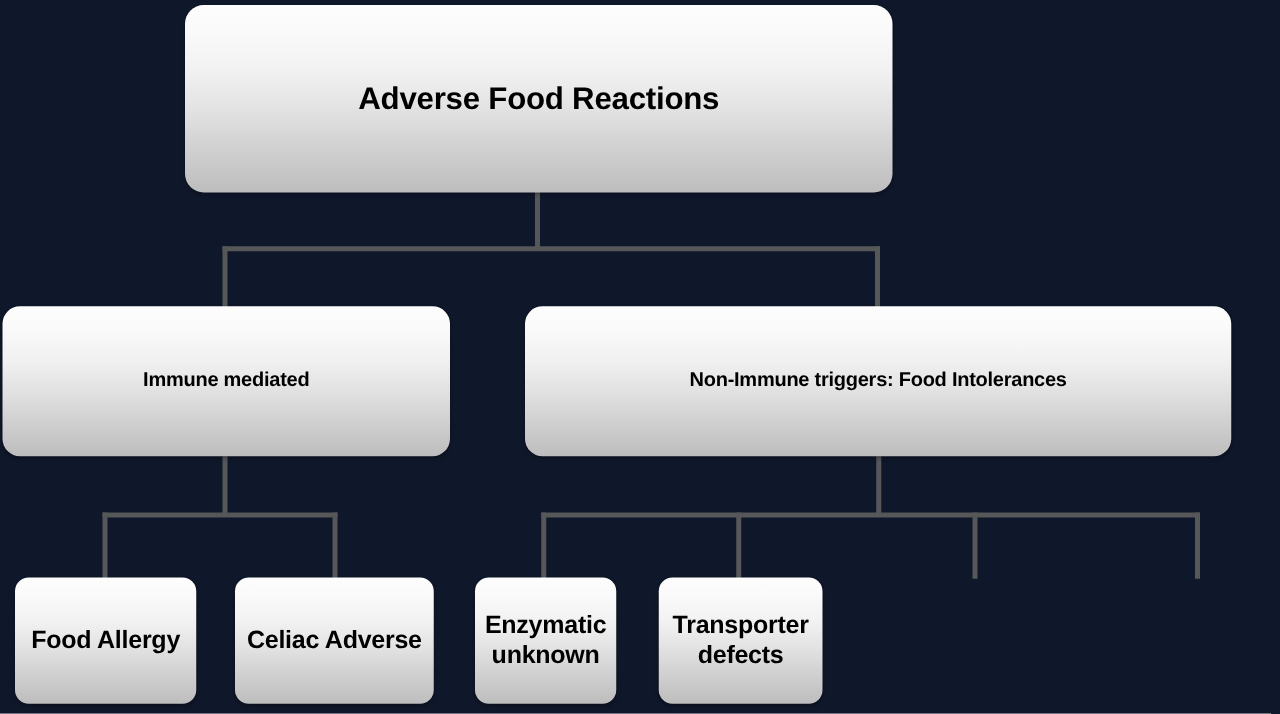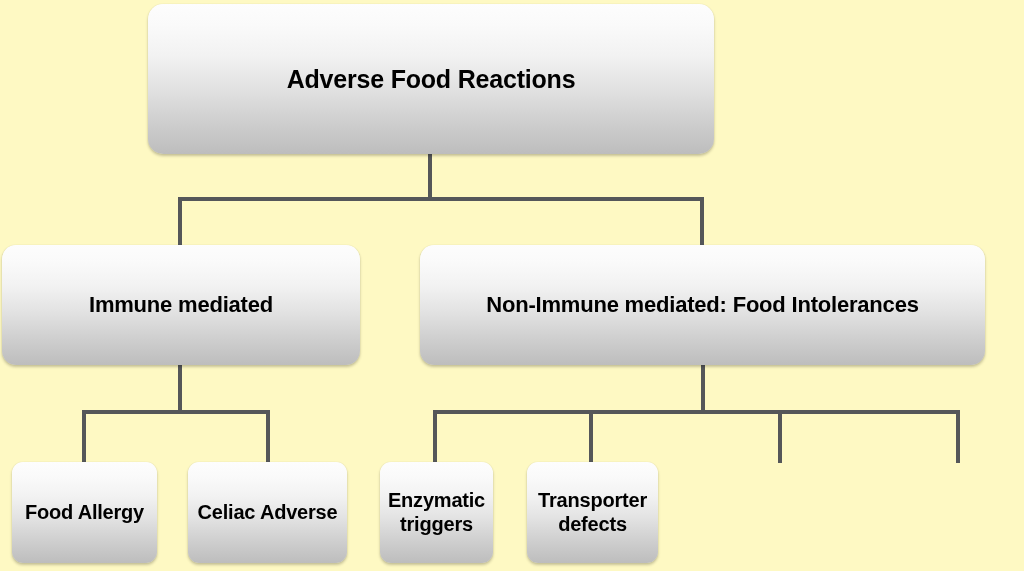--- a/index.html
+++ b/index.html
@@ -8,21 +8,21 @@
     padding: 0;
     background: #ffffff;
   }
   body {
     font-family: "Liberation Sans", "DejaVu Sans", sans-serif;
   }
   #diagram {
     position: relative;
     width: 1024px;
     height: 571px;
-    background: #fef9c3;
+    background: #0f172a;
     overflow: hidden;
   }
   
   .node {
     position: absolute;
     box-sizing: border-box;
     display: flex;
     align-items: center;
     justify-content: center;
     text-align: center;
@@ -42,21 +42,21 @@
     z-index: 3;
     user-select: none;
   }
   .node .label {
     display: block;
     line-height: 1.16;
     padding: 0 6px;
     white-space: pre-line;
   }
   .level-1 { font-size: 25px; border-radius: 15px; }
-  .level-2 { font-size: 22px; border-radius: 14px; }
+  .level-2 { font-size: 16px; border-radius: 14px; }
   .level-3 { font-size: 20px; border-radius: 11px; }
 
   
   .connector-layer {
     position: absolute;
     left: 0;
     top: 0;
     width: 1024px;
     height: 571px;
     z-index: 1;
@@ -107,34 +107,34 @@
 
   <div class="node level-1" style="left:148px; top:4px; width:566px; height:150px;">
     <span class="label">Adverse Food Reactions</span>
   </div>
 
   <div class="node level-2" style="left:2px; top:245px; width:358px; height:120px;">
     <span class="label">Immune mediated</span>
   </div>
 
   <div class="node level-2" style="left:420px; top:245px; width:565px; height:120px;">
-    <span class="label">Non-Immune mediated: Food Intolerances</span>
+    <span class="label">Non-Immune triggers: Food Intolerances</span>
   </div>
 
   <div class="node level-3" style="left:12px; top:462px; width:145px; height:101px;">
     <span class="label">Food Allergy</span>
   </div>
 
   <div class="node level-3" style="left:188px; top:462px; width:159px; height:101px;">
     <span class="label">Celiac Adverse</span>
   </div>
 
   <div class="node level-3" style="left:380px; top:462px; width:113px; height:101px;">
     <span class="label">Enzymatic
-triggers</span>
+unknown</span>
   </div>
 
   <div class="node level-3" style="left:527px; top:462px; width:131px; height:101px;justify-content:center;">
     <span class="label">Transporter
 defects</span>
   </div>
 
 
 
 </div>

